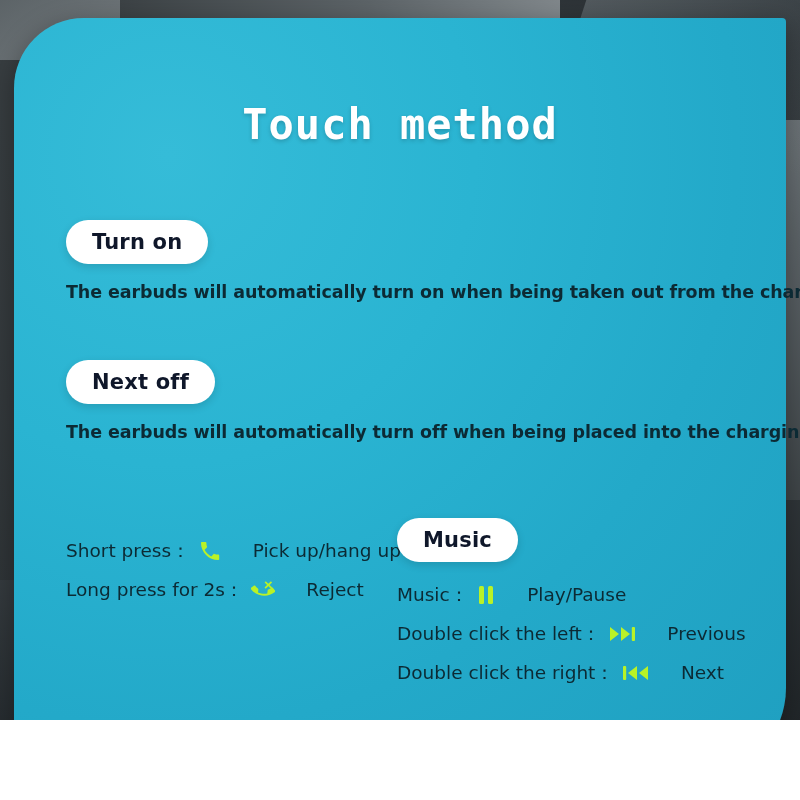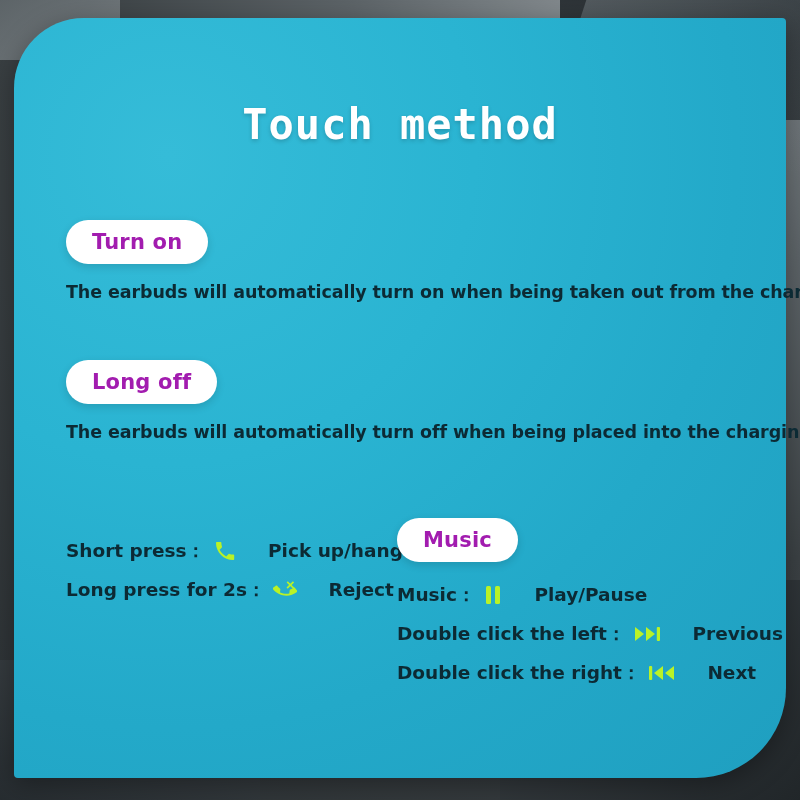--- a/index.html
+++ b/index.html
@@ -9,21 +9,21 @@
   body {
     width: 800px;
     height: 800px;
     overflow: hidden;
     font-family: "DejaVu Sans", sans-serif;
   }
 
   #stage {
     position: relative;
     width: 800px;
-    height: 800px;
+    height: 720px;
     background:
       radial-gradient(circle at 78% 6%, #8f969a 0%, #5d6468 28%, #3c4245 55%, #2b3033 100%);
     overflow: hidden;
   }
 
   
   .bg-shape-a {
     position: absolute;
     top: 0;
     right: 0;
@@ -98,21 +98,21 @@
     text-shadow: 0 2px 4px rgba(0,0,0,.18);
   }
 
   .pill {
     display: inline-block;
     background: #ffffff;
     border-radius: 26px;
     padding: 10px 26px;
     font-size: 21px;
     font-weight: bold;
-    color: #a21caf;
+    color: #0f172a;
     box-shadow: 0 3px 8px rgba(0,0,0,.14);
     font-family: "DejaVu Sans", sans-serif;
     letter-spacing: .2px;
   }
 
   .section {
     position: absolute;
   }
 
   .desc {
@@ -127,21 +127,21 @@
   
   .col-left { position: absolute; left: 52px; top: 500px; }
   .col-right { position: absolute; left: 383px; top: 500px; }
 
   .rows { margin-top: 20px; }
 
   .row {
     display: flex;
     align-items: center;
     font-size: 18.5px;
-    font-weight: bold;
+    font-weight: normal;
     color: #0c2a34;
     margin-bottom: 14px;
     white-space: nowrap;
   }
   .row .lbl { margin-right: 2px; }
   .row .icon {
     display: inline-flex;
     align-items: center;
     justify-content: center;
     margin: 0 9px 0 6px;
@@ -166,21 +166,21 @@
   <div class="card">
 
     <h1 class="title">Touch method</h1>
 
     <div class="section" style="left:52px; top:202px;">
       <span class="pill">Turn on</span>
       <div class="desc">The earbuds will automatically turn on when being taken out from the charging case</div>
     </div>
 
     <div class="section" style="left:52px; top:342px;">
-      <span class="pill">Long off</span>
+      <span class="pill">Next off</span>
       <div class="desc">The earbuds will automatically turn off when being placed into the charging case</div>
     </div>
 
     <div class="col-left">
       <div class="rows">
 
         <div class="row">
           <span class="lbl">Short press：</span>
           <span class="icon">
             <svg width="24" height="24" viewBox="0 0 24 24" fill="#b9f227" aria-hidden="true">

